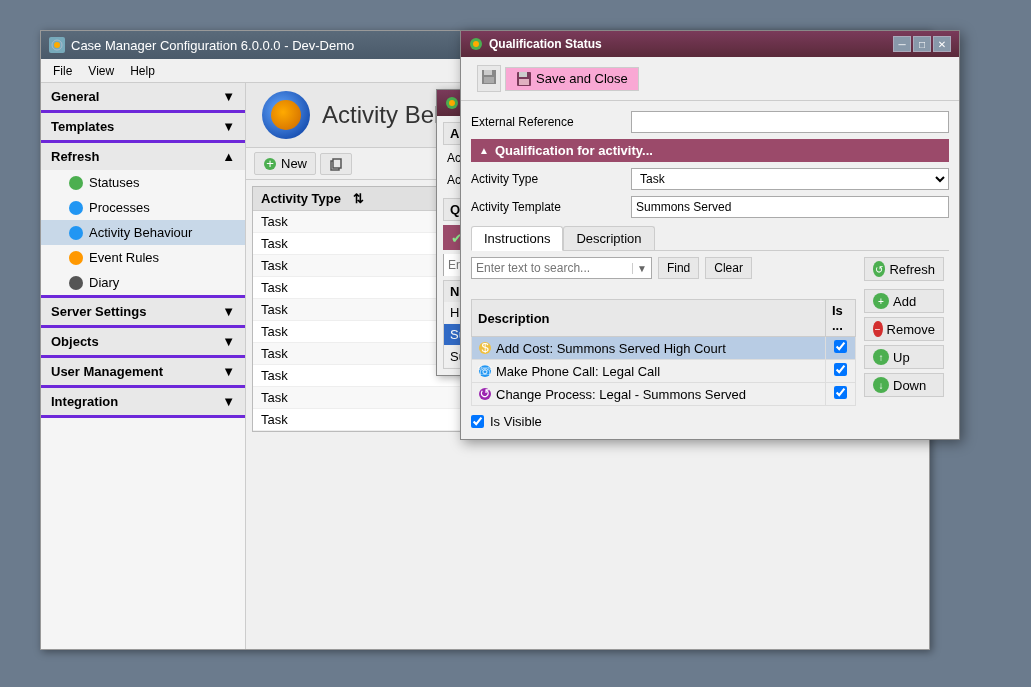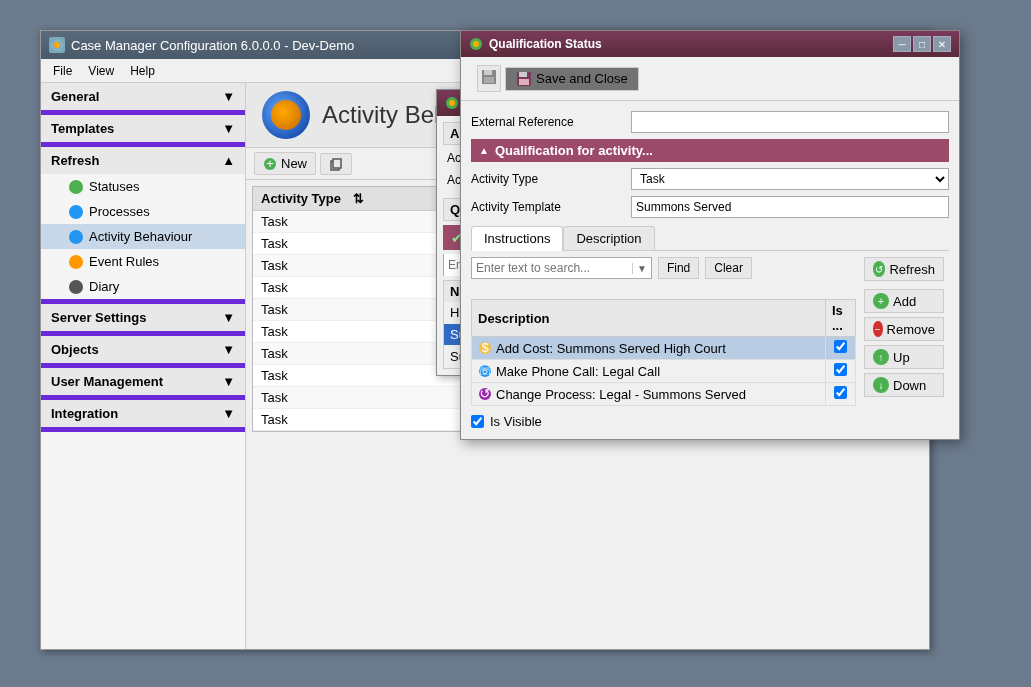--- a/index.html
+++ b/index.html
@@ -46,21 +46,21 @@
     .main-content { display: flex; height: calc(100% - 52px); }
 
     
     .sidebar {
       width: 205px;
       background: #f5f5f5;
       border-right: 1px solid #ccc;
       overflow-y: auto;
     }
     .sidebar-section {
-      border-bottom: 5px solid #6d28d9;
+      border-bottom: 3px solid #6d28d9;
     }
     .sidebar-section-header {
       background: #e8e8e8;
       padding: 6px 10px;
       font-size: 12px;
       font-weight: bold;
       display: flex;
       align-items: center;
       justify-content: space-between;
       cursor: pointer;
@@ -518,21 +518,21 @@
 
   <div class="qb-toolbar">
     <div style="display:flex; align-items:center; gap:4px; padding: 4px 8px;">
       <div style="padding:3px; background:#e8e8e8; border:1px solid #ccc; cursor:pointer;">
         <svg width="16" height="16" viewBox="0 0 16 16">
             <rect x="1" y="1" width="14" height="14" fill="#888"></rect>
             <rect x="3" y="1" width="8" height="5" fill="#ccc"></rect>
             <rect x="3" y="8" width="10" height="6" fill="#aaa"></rect>
           </svg>
       </div>
-      <button style="display:flex; align-items:center; gap:4px; padding:3px 10px; background:#737373; border:1px solid #ccc; cursor:pointer; font-size:12px;">
+      <button style="display:flex; align-items:center; gap:4px; padding:3px 10px; background:#f9a8d4; border:1px solid #ccc; cursor:pointer; font-size:12px;">
         <svg width="16" height="16" viewBox="0 0 16 16">
             <rect x="1" y="1" width="14" height="14" fill="#7a3a5a" rx="1"></rect>
             <rect x="3" y="1" width="8" height="5" fill="#ccc"></rect>
             <rect x="3" y="8" width="10" height="6" fill="#e0b0c0"></rect>
           </svg>
         <span>Save and Close</span>
       </button>
     </div>
   </div>
 

